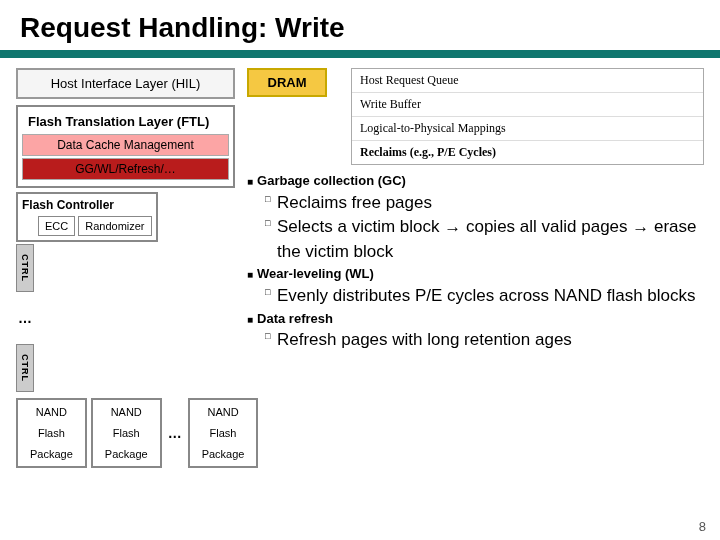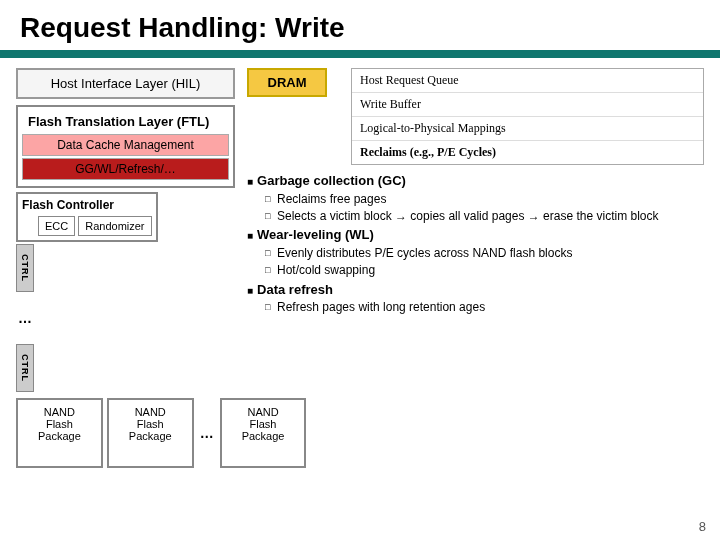--- a/index.html
+++ b/index.html
@@ -135,26 +135,27 @@
       flex-direction: row;
       margin-top: 6px;
       gap: 4px;
       align-items: flex-start;
     }
 
     .nand-package {
       border: 2px solid #888;
       text-align: center;
       font-size: 11px;
-      padding: 6px 20px;
+      padding: 6px 12px;
       flex: 1;
       min-height: 70px;
       display: flex;
       flex-direction: column;
       align-items: center;
+      gap: 9px;
     }
 
     .nand-dots {
       display: flex;
       align-items: center;
       justify-content: center;
       font-size: 14px;
       font-weight: bold;
       min-height: 70px;
       padding: 0 2px;
@@ -221,21 +222,21 @@
       color: #000;
     }
 
     .sub-bullets {
       margin-left: 18px;
       list-style: none;
       padding: 0;
     }
 
     .sub-bullets li {
-      font-size: 12px;
+      font-size: 17px;
       line-height: 1.45;
       position: relative;
       padding-left: 12px;
     }
 
     .sub-bullets li::before {
       content: "□";
       position: absolute;
       left: 0;
       font-size: 9px;
@@ -317,21 +318,20 @@
     <div class="bullet-section">
 
     <div class="bullet-main">Garbage collection (GC)</div>
         <ul class="sub-bullets">
           <li>Reclaims free pages</li>
           <li>Selects a victim block → copies all valid pages → erase the victim block</li>
         </ul>
         <div class="bullet-main">Wear-leveling (WL)</div>
         <ul class="sub-bullets">
           <li>Evenly distributes P/E cycles across NAND flash blocks</li>
-          <li>Hot/cold swapping</li>
         </ul>
         <div class="bullet-main">Data refresh</div>
         <ul class="sub-bullets">
           <li>Refresh pages with long retention ages</li>
         </ul>
       </div>
 
   </div>
 </div>
 

